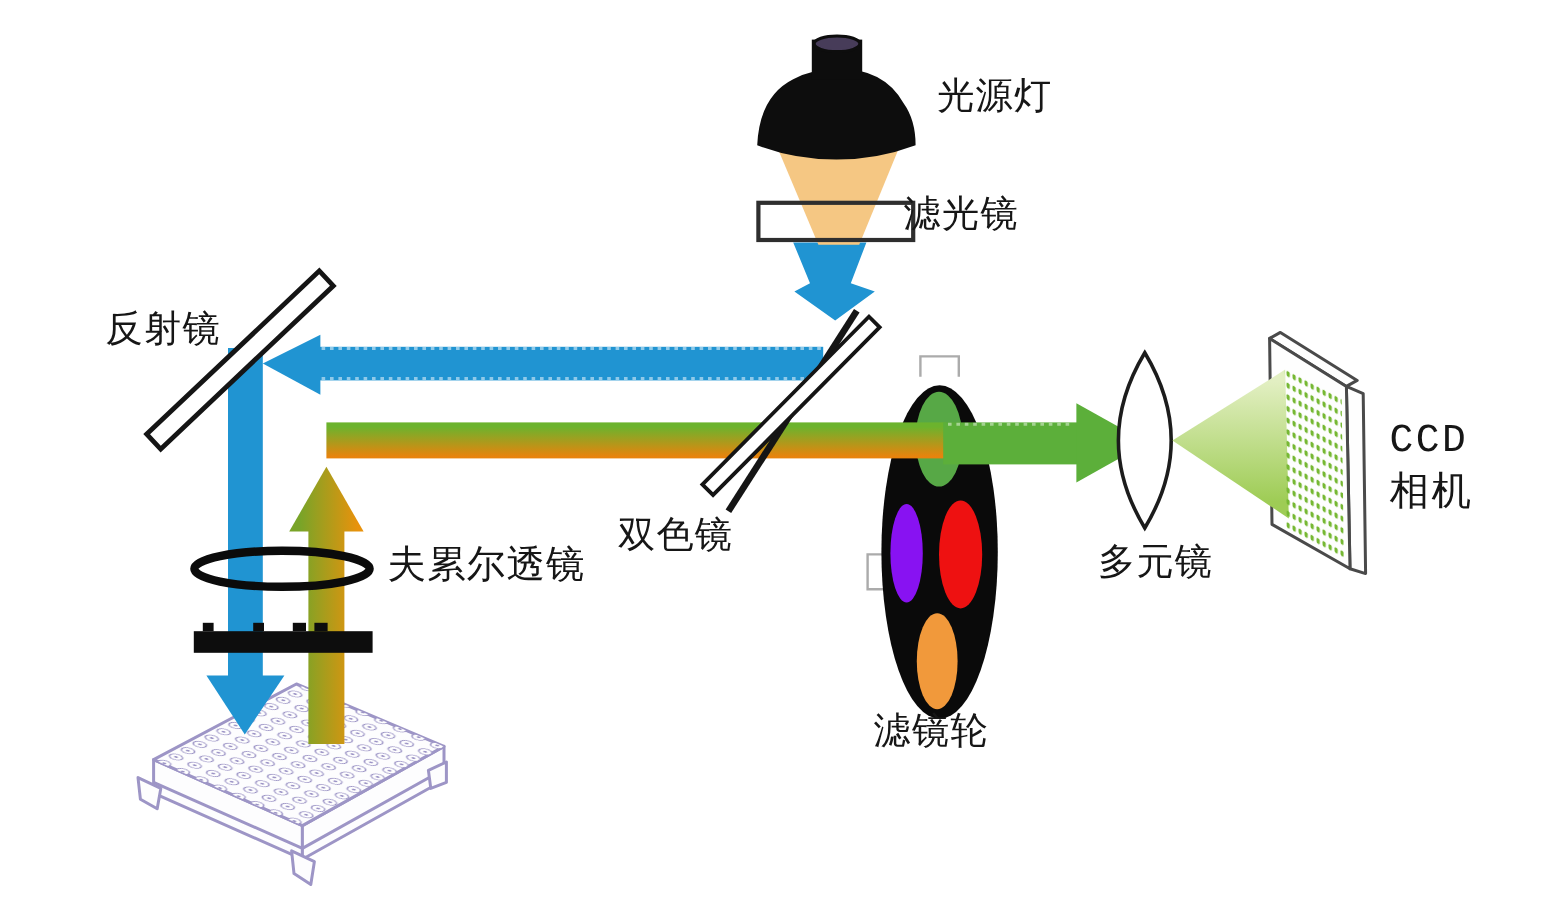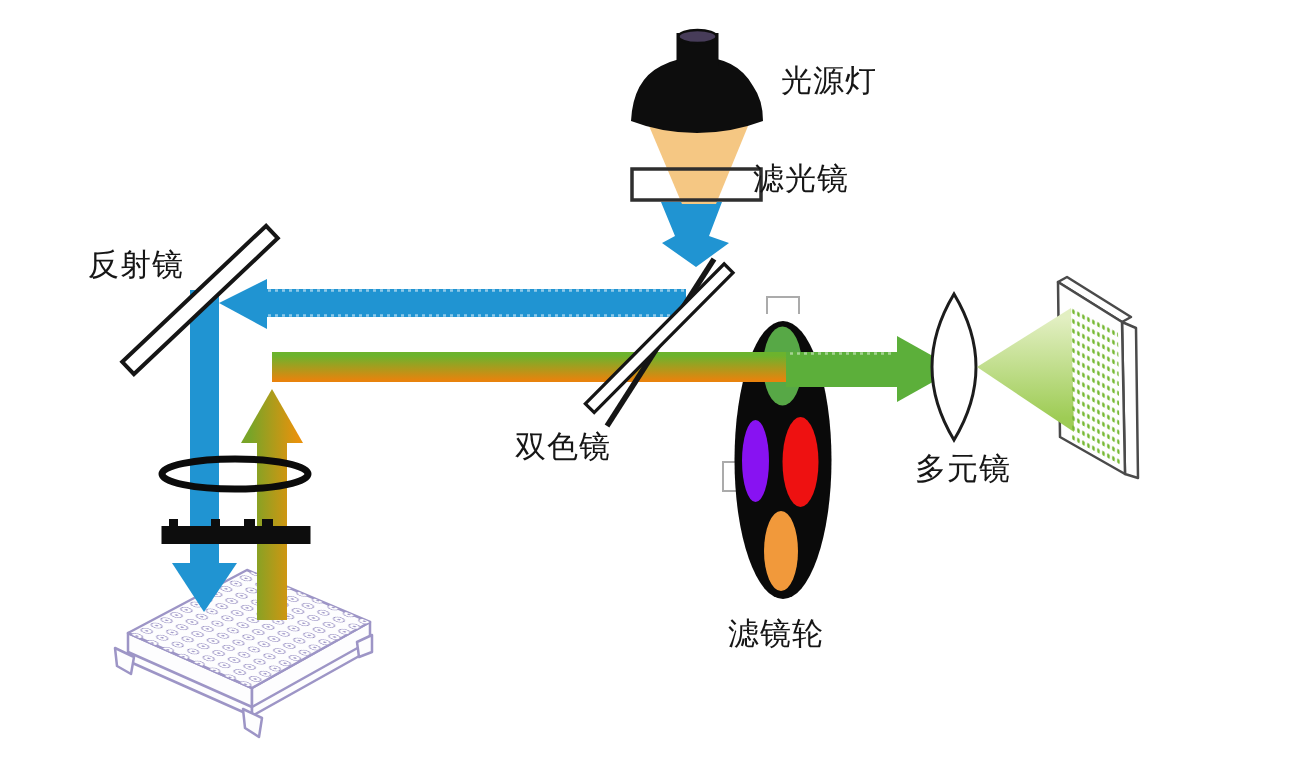--- a/index.html
+++ b/index.html
@@ -125,18 +125,23 @@
       <polygon points="1058,282 1067,277 1131,317 1122,322"></polygon>
       <polygon points="1122,322 1136,328 1138,478 1125,474"></polygon>
       <polygon points="1058,282 1122,322 1125,474 1060,437"></polygon>
     </g>
     <polygon points="977,367 1071,308 1074,432" fill="url(#gradCone)"></polygon>
     <polygon points="1070,306 1118,331 1120,467 1072,442" fill="url(#ccdDots)"></polygon>
   </svg>
 
   <div class="lbl" style="left:781px;top:64px">光源灯</div>
   <div class="lbl" style="left:753px;top:162px">滤光镜</div>
-  <div class="lbl" style="left:88px;top:248px">反射镜</div>
+  <div class="lbl" style="left:88px;top:258px">反射镜</div>
   <div class="lbl" style="left:515px;top:430px">双色镜</div>
-  <div class="lbl" style="left:728px;top:617px">滤镜轮</div>
+  <div class="lbl lbl-big" style="left:323px;top:453px">夫累尔透镜</div>
+  <div class="lbl" style="left:728px;top:593px">滤镜轮</div>
   <div class="lbl" style="left:915px;top:452px">多元镜</div>
+  <div class="lbl" id="ccd-label" style="left:1158px;top:346px">
+    <div>CCD</div>
+    <div>相机</div>
+  </div>
 
 </div>
 
 </body></html>

